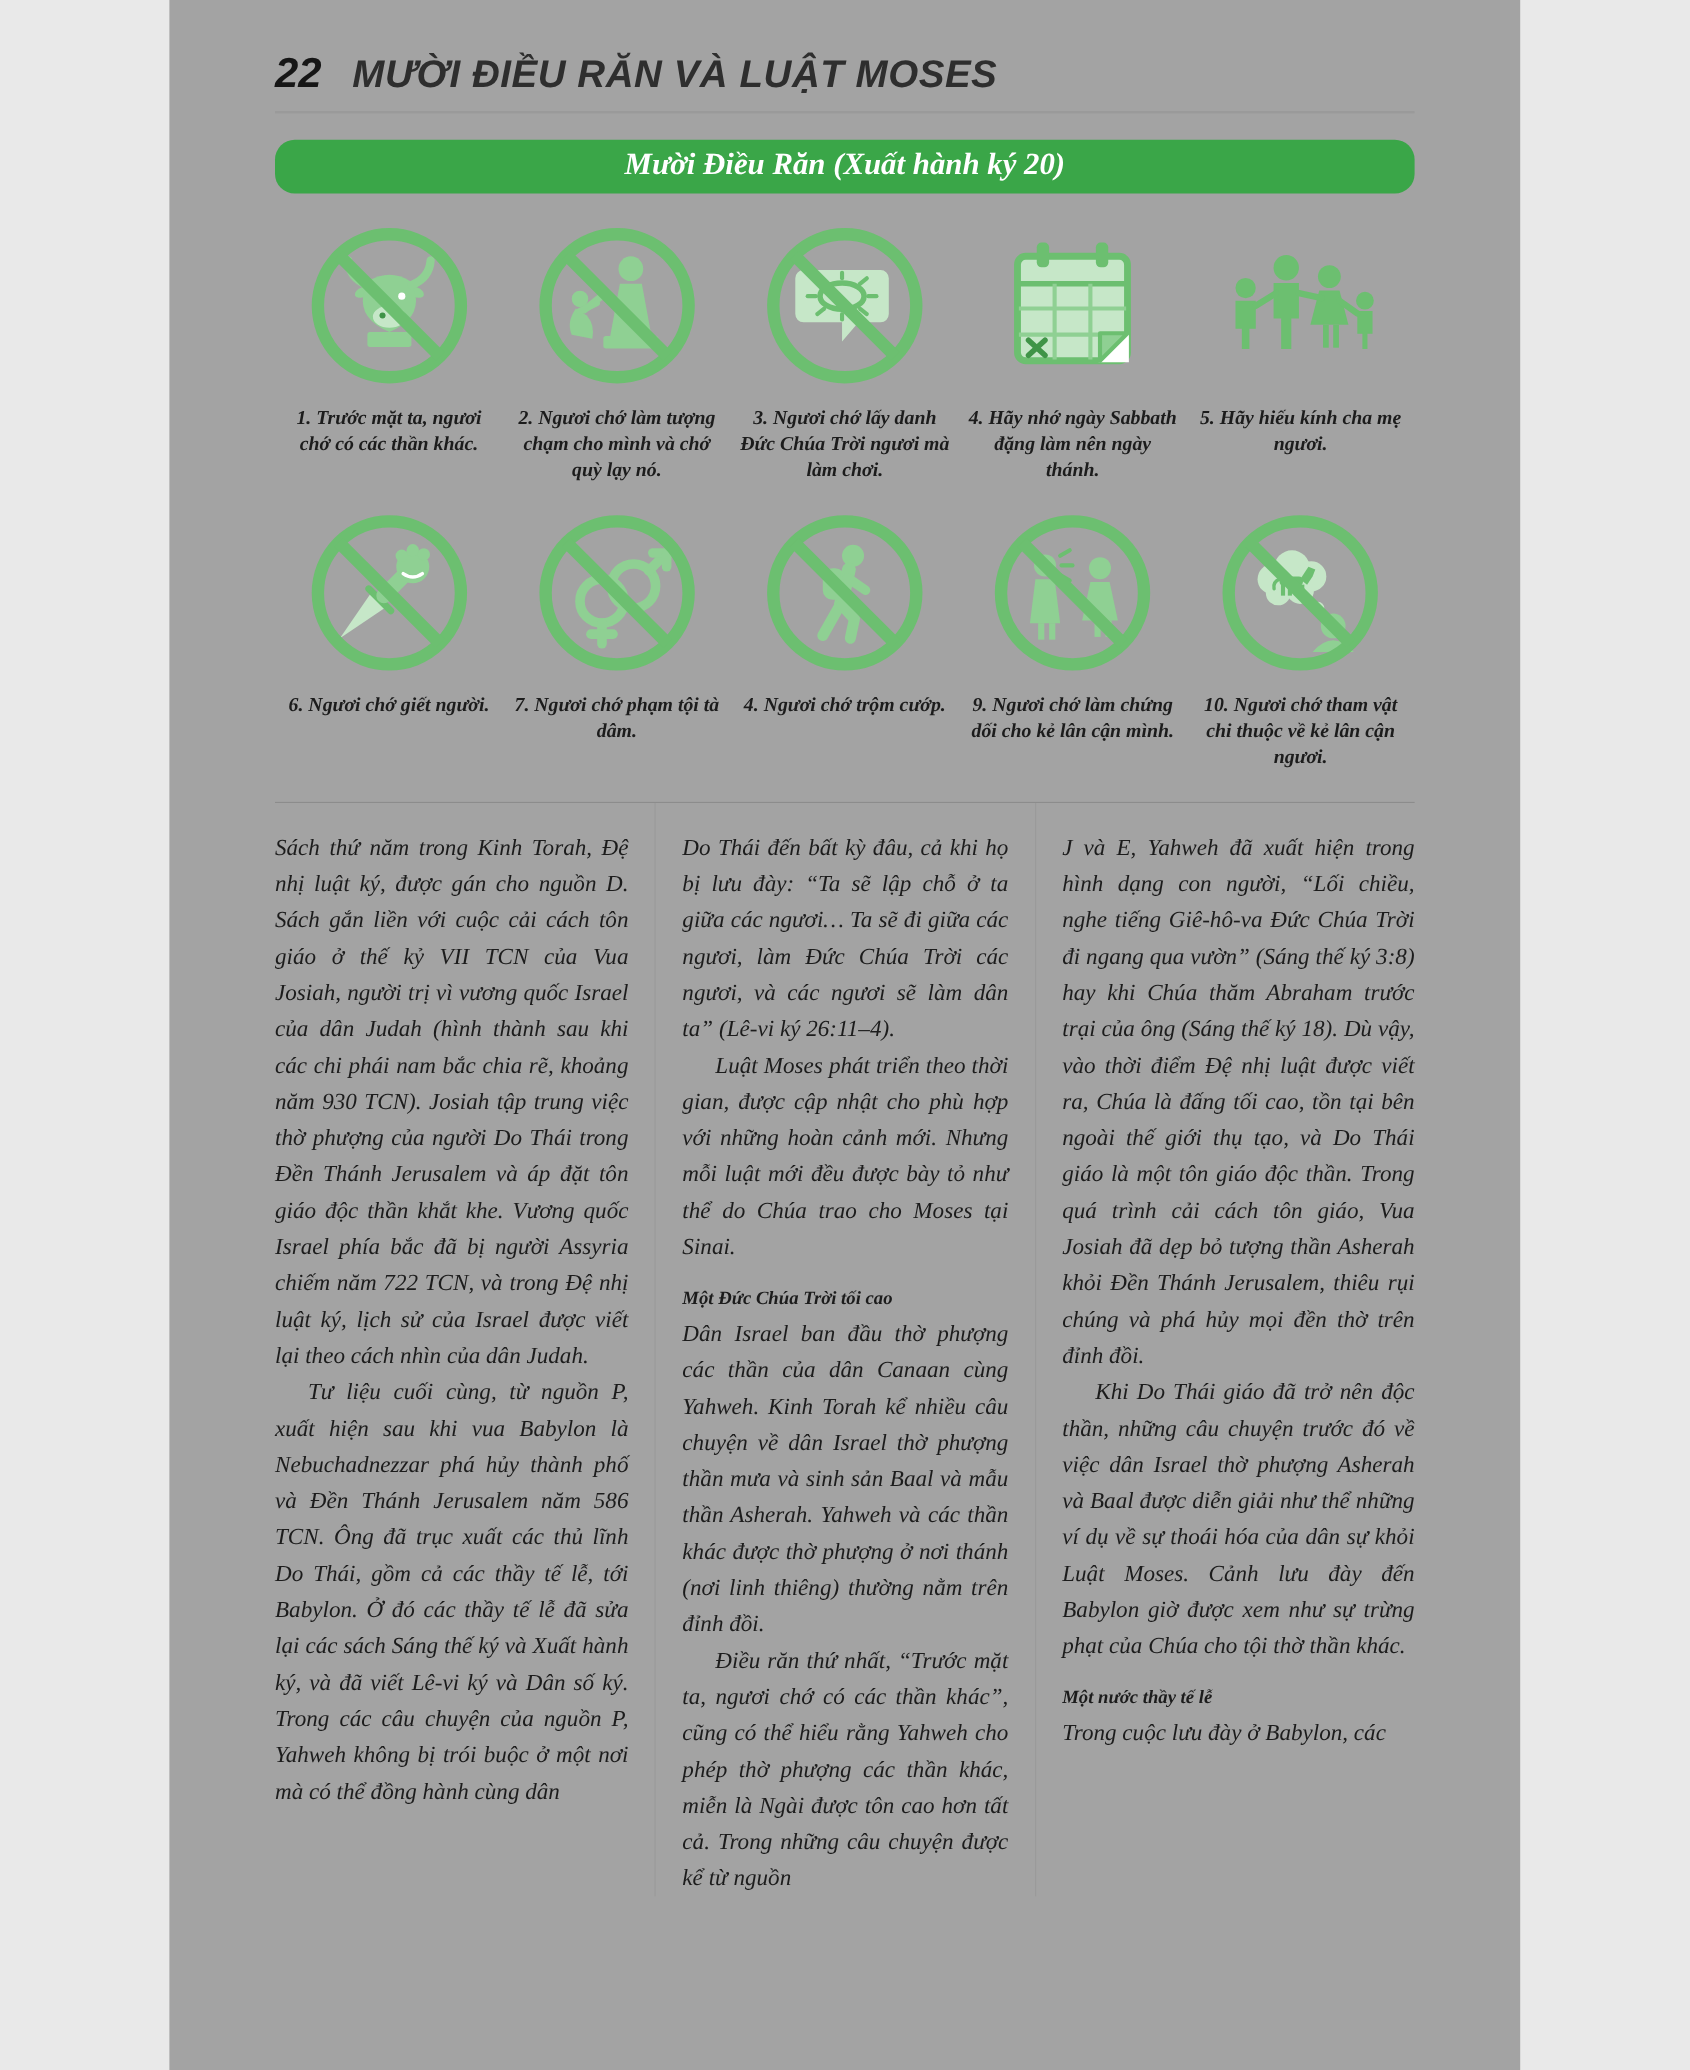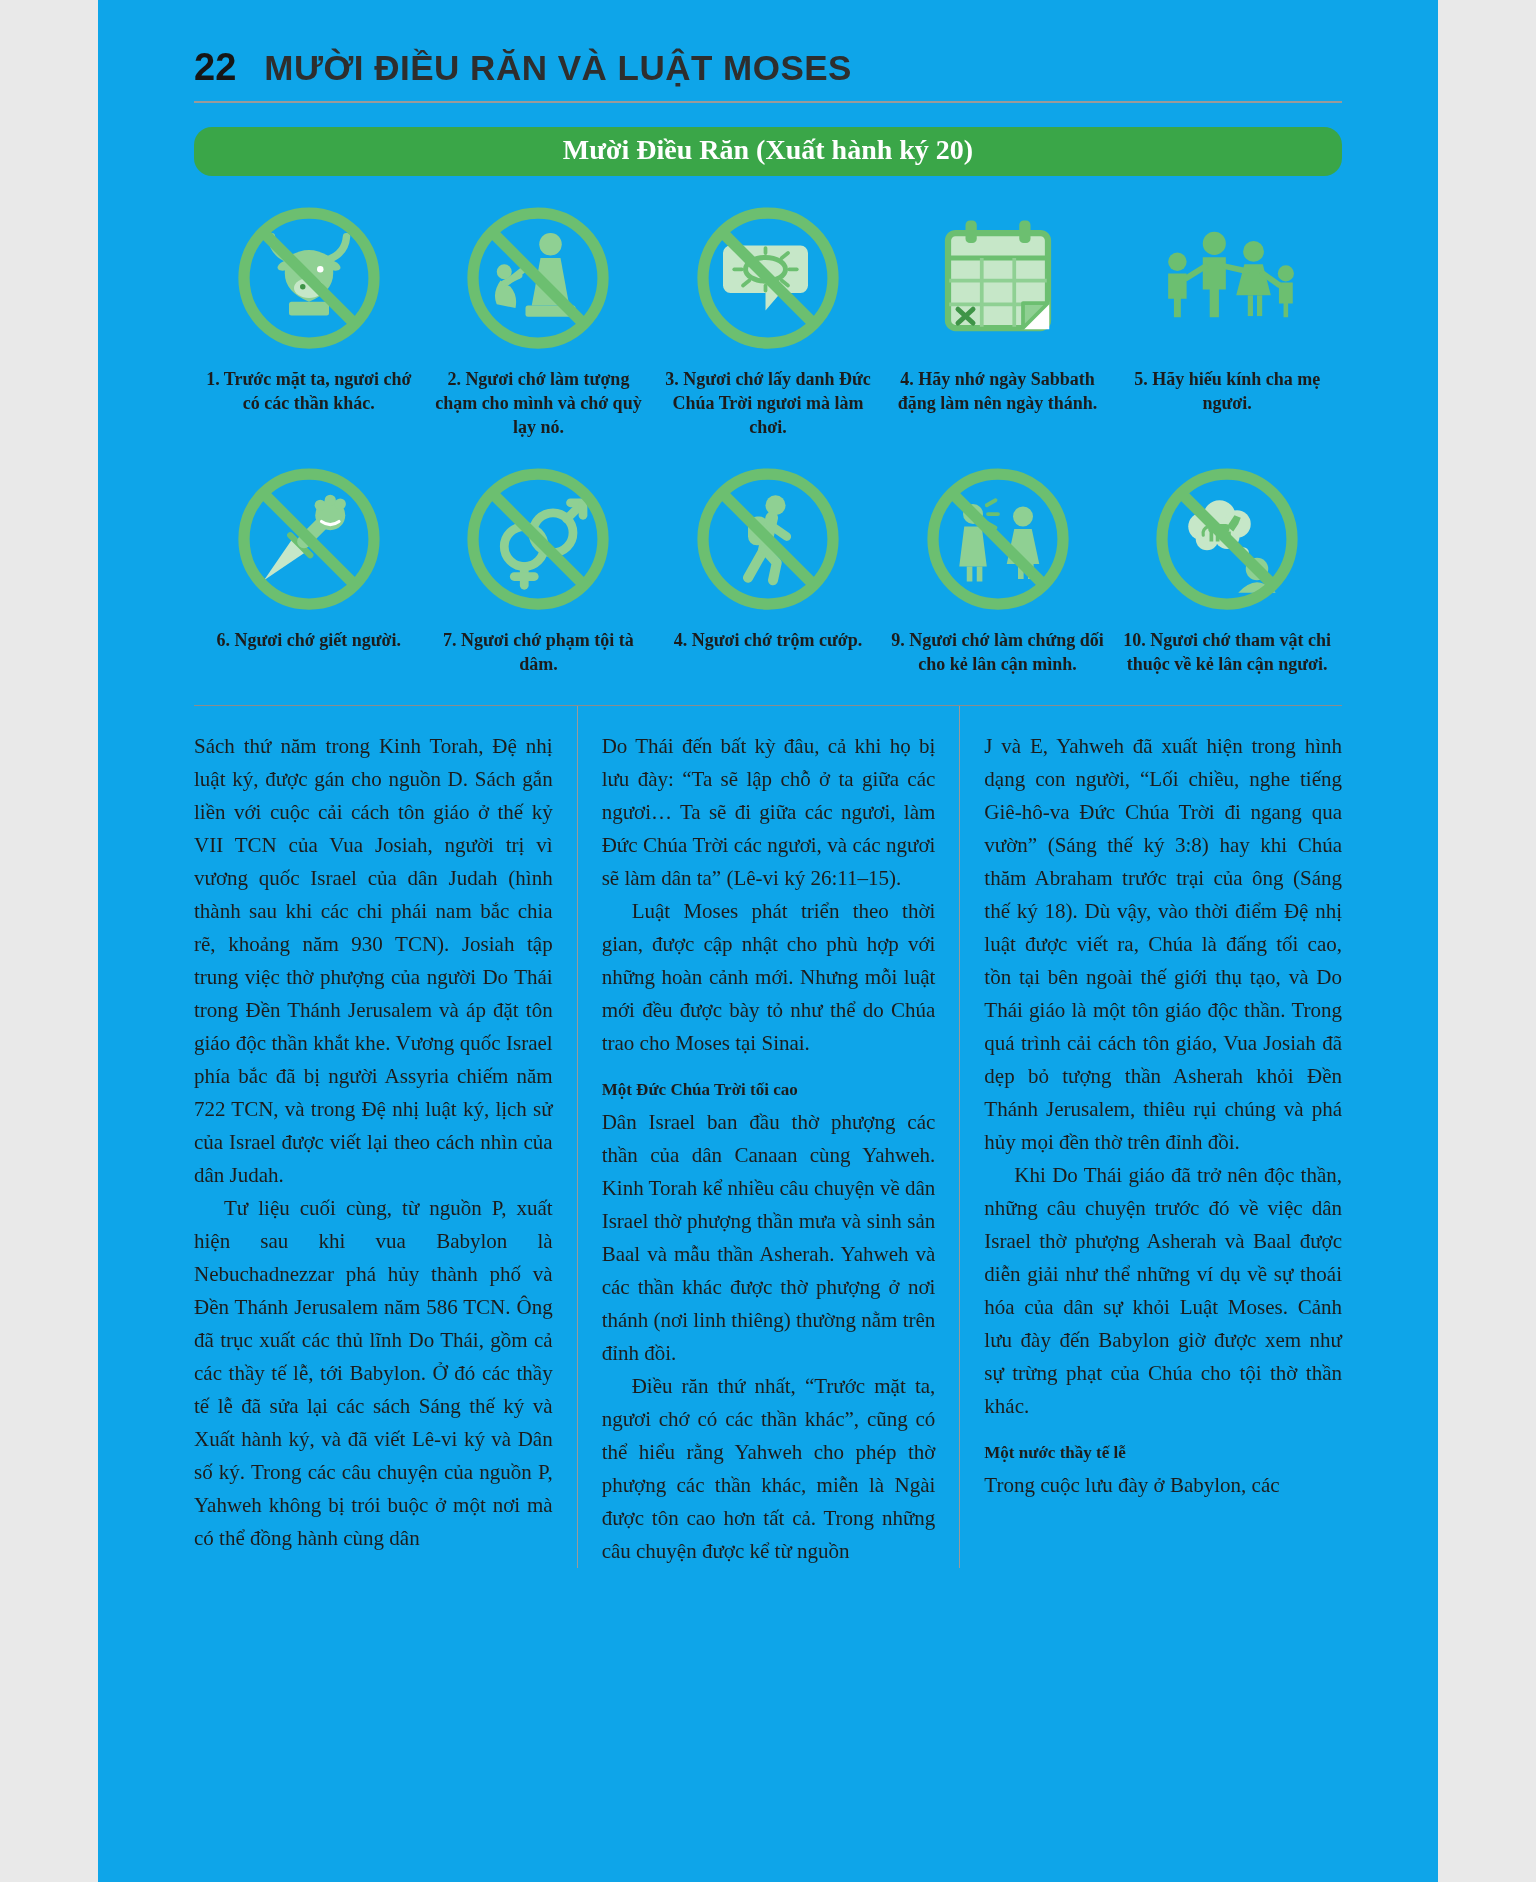--- a/index.html
+++ b/index.html
@@ -6,23 +6,23 @@
     --green:#3aa648;
     --ring:#6cbf70;
     --fill:#8fd093;
     --fill-light:#c6e7c8;
     --accent:#3f9447;
     --ink:#1c1c1c;
   }
   *{box-sizing:border-box;}
   body{margin:0;background:#e9e9e9;}
   .page{
-    width:1340px;height:1882px;margin:0 auto;background:#0ea5e9;
+    width:1228px;height:1882px;margin:0 auto;background:#a3a3a3;
     padding:46px 96px 0;overflow:hidden;color:var(--ink);
-    font-family:"Liberation Serif", serif;position:relative;
+    font-family:"Liberation Serif", serif;position:relative;font-style:italic;
   }
   
   .masthead{display:flex;align-items:baseline;gap:28px;border-bottom:2px solid #9a9a9a;padding-bottom:12px;}
   .masthead .num{font-family:"Liberation Sans",sans-serif;font-weight:bold;font-size:38px;color:#161616;}
   .masthead .title{font-family:"Liberation Sans",sans-serif;font-weight:bold;font-size:35px;letter-spacing:.5px;color:#2e2e2e;}
   
   .banner{margin-top:24px;background:var(--green);color:#fff;font-weight:bold;font-size:28px;text-align:center;padding:7px 0 10px;border-radius:18px;}
   
   .cmd-grid{display:grid;grid-template-columns:repeat(5,1fr);margin-top:26px;}
   figure.cmd{margin:0;display:flex;flex-direction:column;align-items:center;}
@@ -269,21 +269,21 @@
     </figure>
 
   </div>
 
   <section class="article">
     <div class="colx">
       <p>Sách thứ năm trong Kinh Torah, Đệ nhị luật ký, được gán cho nguồn D. Sách gắn liền với cuộc cải cách tôn giáo ở thế kỷ VII TCN của Vua Josiah, người trị vì vương quốc Israel của dân Judah (hình thành sau khi các chi phái nam bắc chia rẽ, khoảng năm 930 TCN). Josiah tập trung việc thờ phượng của người Do Thái trong Đền Thánh Jerusalem và áp đặt tôn giáo độc thần khắt khe. Vương quốc Israel phía bắc đã bị người Assyria chiếm năm 722 TCN, và trong Đệ nhị luật ký, lịch sử của Israel được viết lại theo cách nhìn của dân Judah.</p>
       <p class="indent">Tư liệu cuối cùng, từ nguồn P, xuất hiện sau khi vua Babylon là Nebuchadnezzar phá hủy thành phố và Đền Thánh Jerusalem năm 586 TCN. Ông đã trục xuất các thủ lĩnh Do Thái, gồm cả các thầy tế lễ, tới Babylon. Ở đó các thầy tế lễ đã sửa lại các sách Sáng thế ký và Xuất hành ký, và đã viết Lê-vi ký và Dân số ký. Trong các câu chuyện của nguồn P, Yahweh không bị trói buộc ở một nơi mà có thể đồng hành cùng dân</p>
     </div>
     <div class="colx">
-      <p>Do Thái đến bất kỳ đâu, cả khi họ bị lưu đày: “Ta sẽ lập chỗ ở ta giữa các ngươi… Ta sẽ đi giữa các ngươi, làm Đức Chúa Trời các ngươi, và các ngươi sẽ làm dân ta” (Lê-vi ký 26:11–15).</p>
+      <p>Do Thái đến bất kỳ đâu, cả khi họ bị lưu đày: “Ta sẽ lập chỗ ở ta giữa các ngươi… Ta sẽ đi giữa các ngươi, làm Đức Chúa Trời các ngươi, và các ngươi sẽ làm dân ta” (Lê-vi ký 26:11–4).</p>
       <p class="indent">Luật Moses phát triển theo thời gian, được cập nhật cho phù hợp với những hoàn cảnh mới. Nhưng mỗi luật mới đều được bày tỏ như thể do Chúa trao cho Moses tại Sinai.</p>
       <h2>Một Đức Chúa Trời tối cao</h2>
       <p>Dân Israel ban đầu thờ phượng các thần của dân Canaan cùng Yahweh. Kinh Torah kể nhiều câu chuyện về dân Israel thờ phượng thần mưa và sinh sản Baal và mẫu thần Asherah. Yahweh và các thần khác được thờ phượng ở nơi thánh (nơi linh thiêng) thường nằm trên đỉnh đồi.</p>
       <p class="indent">Điều răn thứ nhất, “Trước mặt ta, ngươi chớ có các thần khác”, cũng có thể hiểu rằng Yahweh cho phép thờ phượng các thần khác, miễn là Ngài được tôn cao hơn tất cả. Trong những câu chuyện được kể từ nguồn</p>
     </div>
     <div class="colx">
       <p>J và E, Yahweh đã xuất hiện trong hình dạng con người, “Lối chiều, nghe tiếng Giê-hô-va Đức Chúa Trời đi ngang qua vườn” (Sáng thế ký 3:8) hay khi Chúa thăm Abraham trước trại của ông (Sáng thế ký 18). Dù vậy, vào thời điểm Đệ nhị luật được viết ra, Chúa là đấng tối cao, tồn tại bên ngoài thế giới thụ tạo, và Do Thái giáo là một tôn giáo độc thần. Trong quá trình cải cách tôn giáo, Vua Josiah đã dẹp bỏ tượng thần Asherah khỏi Đền Thánh Jerusalem, thiêu rụi chúng và phá hủy mọi đền thờ trên đỉnh đồi.</p>
       <p class="indent">Khi Do Thái giáo đã trở nên độc thần, những câu chuyện trước đó về việc dân Israel thờ phượng Asherah và Baal được diễn giải như thể những ví dụ về sự thoái hóa của dân sự khỏi Luật Moses. Cảnh lưu đày đến Babylon giờ được xem như sự trừng phạt của Chúa cho tội thờ thần khác.</p>
       <h2>Một nước thầy tế lễ</h2>
       <p>Trong cuộc lưu đày ở Babylon, các</p>

